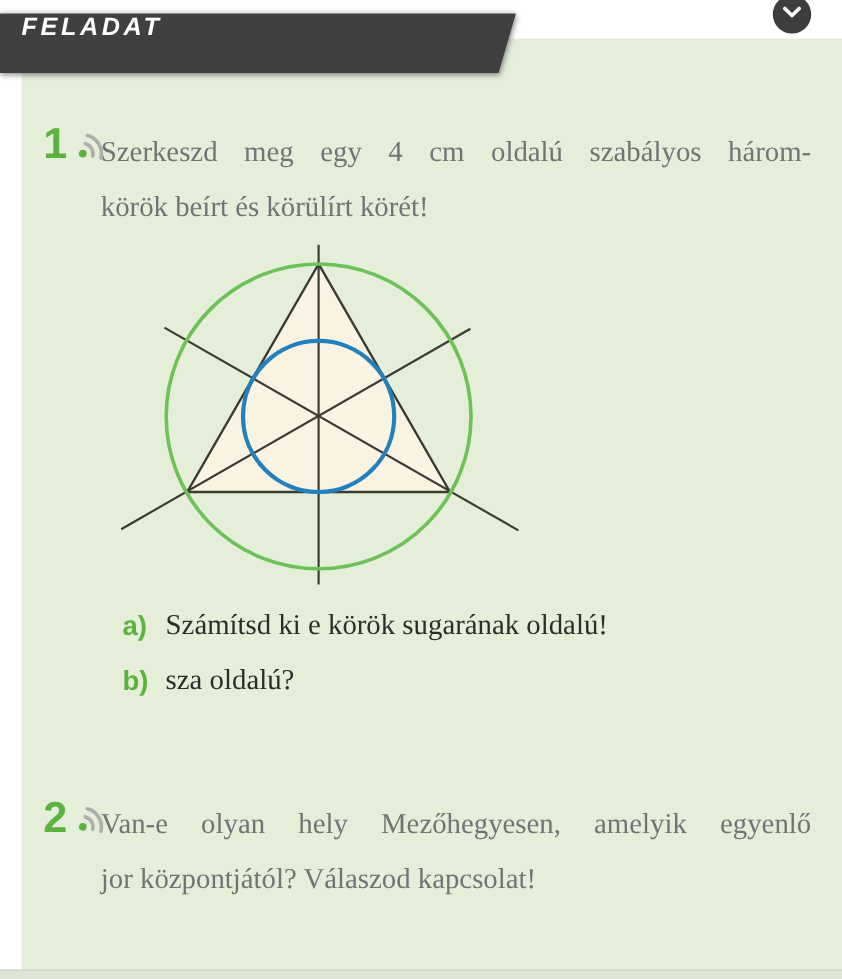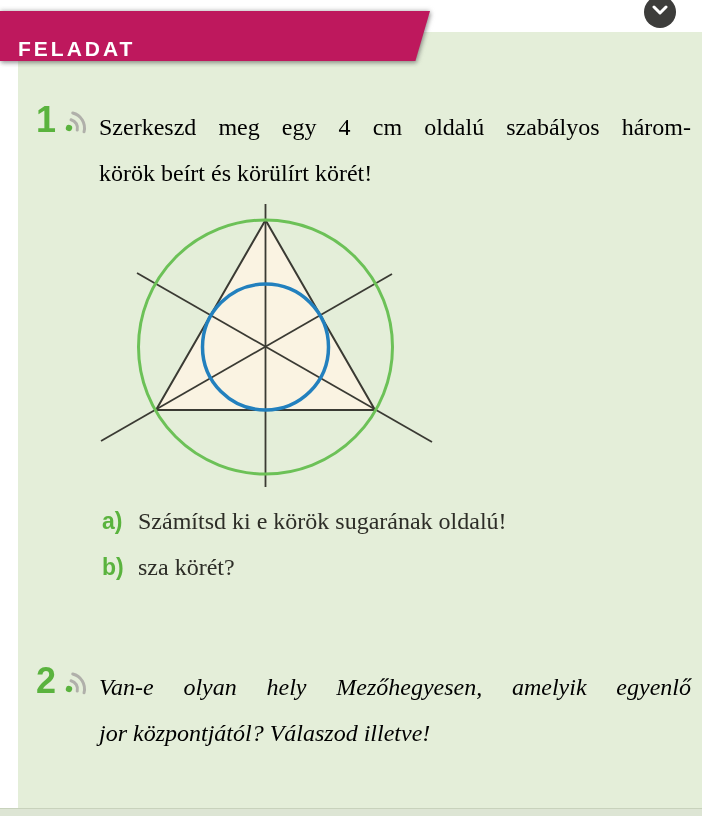--- a/index.html
+++ b/index.html
@@ -30,25 +30,26 @@
 
   
   .banner-wrap {
     position: absolute; left: 0; top: 0;
     width: 440px; height: 70px;
     filter: drop-shadow(1px 2px 2px rgba(60,60,60,0.45)) drop-shadow(0 -1px 2px rgba(120,120,120,0.35));
   }
   .banner {
     position: absolute; left: 0; top: 11px;
     width: 430px; height: 50px;
-    background: #be185d;
+    background: #404040;
     clip-path: polygon(0 0, 100% 0, 96.6% 100%, 0 100%);
-    display: flex; align-items: flex-end;
+    display: flex; align-items: flex-start;
     box-sizing: border-box;
     padding-left: 18px;
+    font-style: italic;
   }
   .banner-title {
     color: #ffffff;
     font-family: "Liberation Sans", sans-serif;
     font-weight: bold;
     font-size: 21px;
     letter-spacing: 3px;
   }
 
   
@@ -71,22 +72,22 @@
     font-family: "Liberation Sans", sans-serif;
     font-weight: bold;
     font-size: 36px;
     line-height: 36px;
   }
   .marker-icon { position: absolute; width: 30px; height: 30px; }
 
   
   .task-text {
     position: absolute;
-    left: 99px; width: 592px;
-    color: #000000;
+    left: 84px; width: 592px;
+    color: #737373;
     font-size: 24px;
     line-height: 46px;
   }
   .line { white-space: nowrap; }
   .line.just {
     white-space: normal;
     text-align: justify;
     text-align-last: justify;
   }
 
@@ -157,31 +158,31 @@
 <div class="subitems">
   <div class="subitem">
     <span class="sublabel">a)</span>
     <div class="subtext">
       <div class="line">Számítsd ki e körök sugarának oldalú!</div>
     </div>
   </div>
   <div class="subitem">
     <span class="sublabel">b)</span>
     <div class="subtext">
-      <div class="line">sza körét?</div>
+      <div class="line">sza oldalú?</div>
     </div>
   </div>
 </div>
 
 <div class="task-num" style="left:36px; top:663px;">2</div>
 <svg class="marker-icon" style="left:62px; top:666px;" viewBox="0 0 30 30">
   <g transform="rotate(14 7 23)">
     <circle cx="7" cy="23" r="3.2" fill="#5ab33e"></circle>
     <path d="M7,14.5 A8.5,8.5 0 0 1 15.5,23" fill="none" stroke="#b0b0aa" stroke-width="3" stroke-linecap="round"></path>
     <path d="M7,7.5 A15.5,15.5 0 0 1 22.5,23" fill="none" stroke="#b0b0aa" stroke-width="3" stroke-linecap="round"></path>
   </g>
 </svg>
-<div class="task-text" style="top:664px;font-style:italic;">
+<div class="task-text" style="top:664px;">
   <div class="line just">Van-e olyan hely Mezőhegyesen, amelyik egyenlő</div>
-  <div class="line">jor központjától? Válaszod illetve!</div>
+  <div class="line">jor központjától? Válaszod kapcsolat!</div>
 </div>
 
 <div class="bottom-strip"></div>
 
 </body></html>

